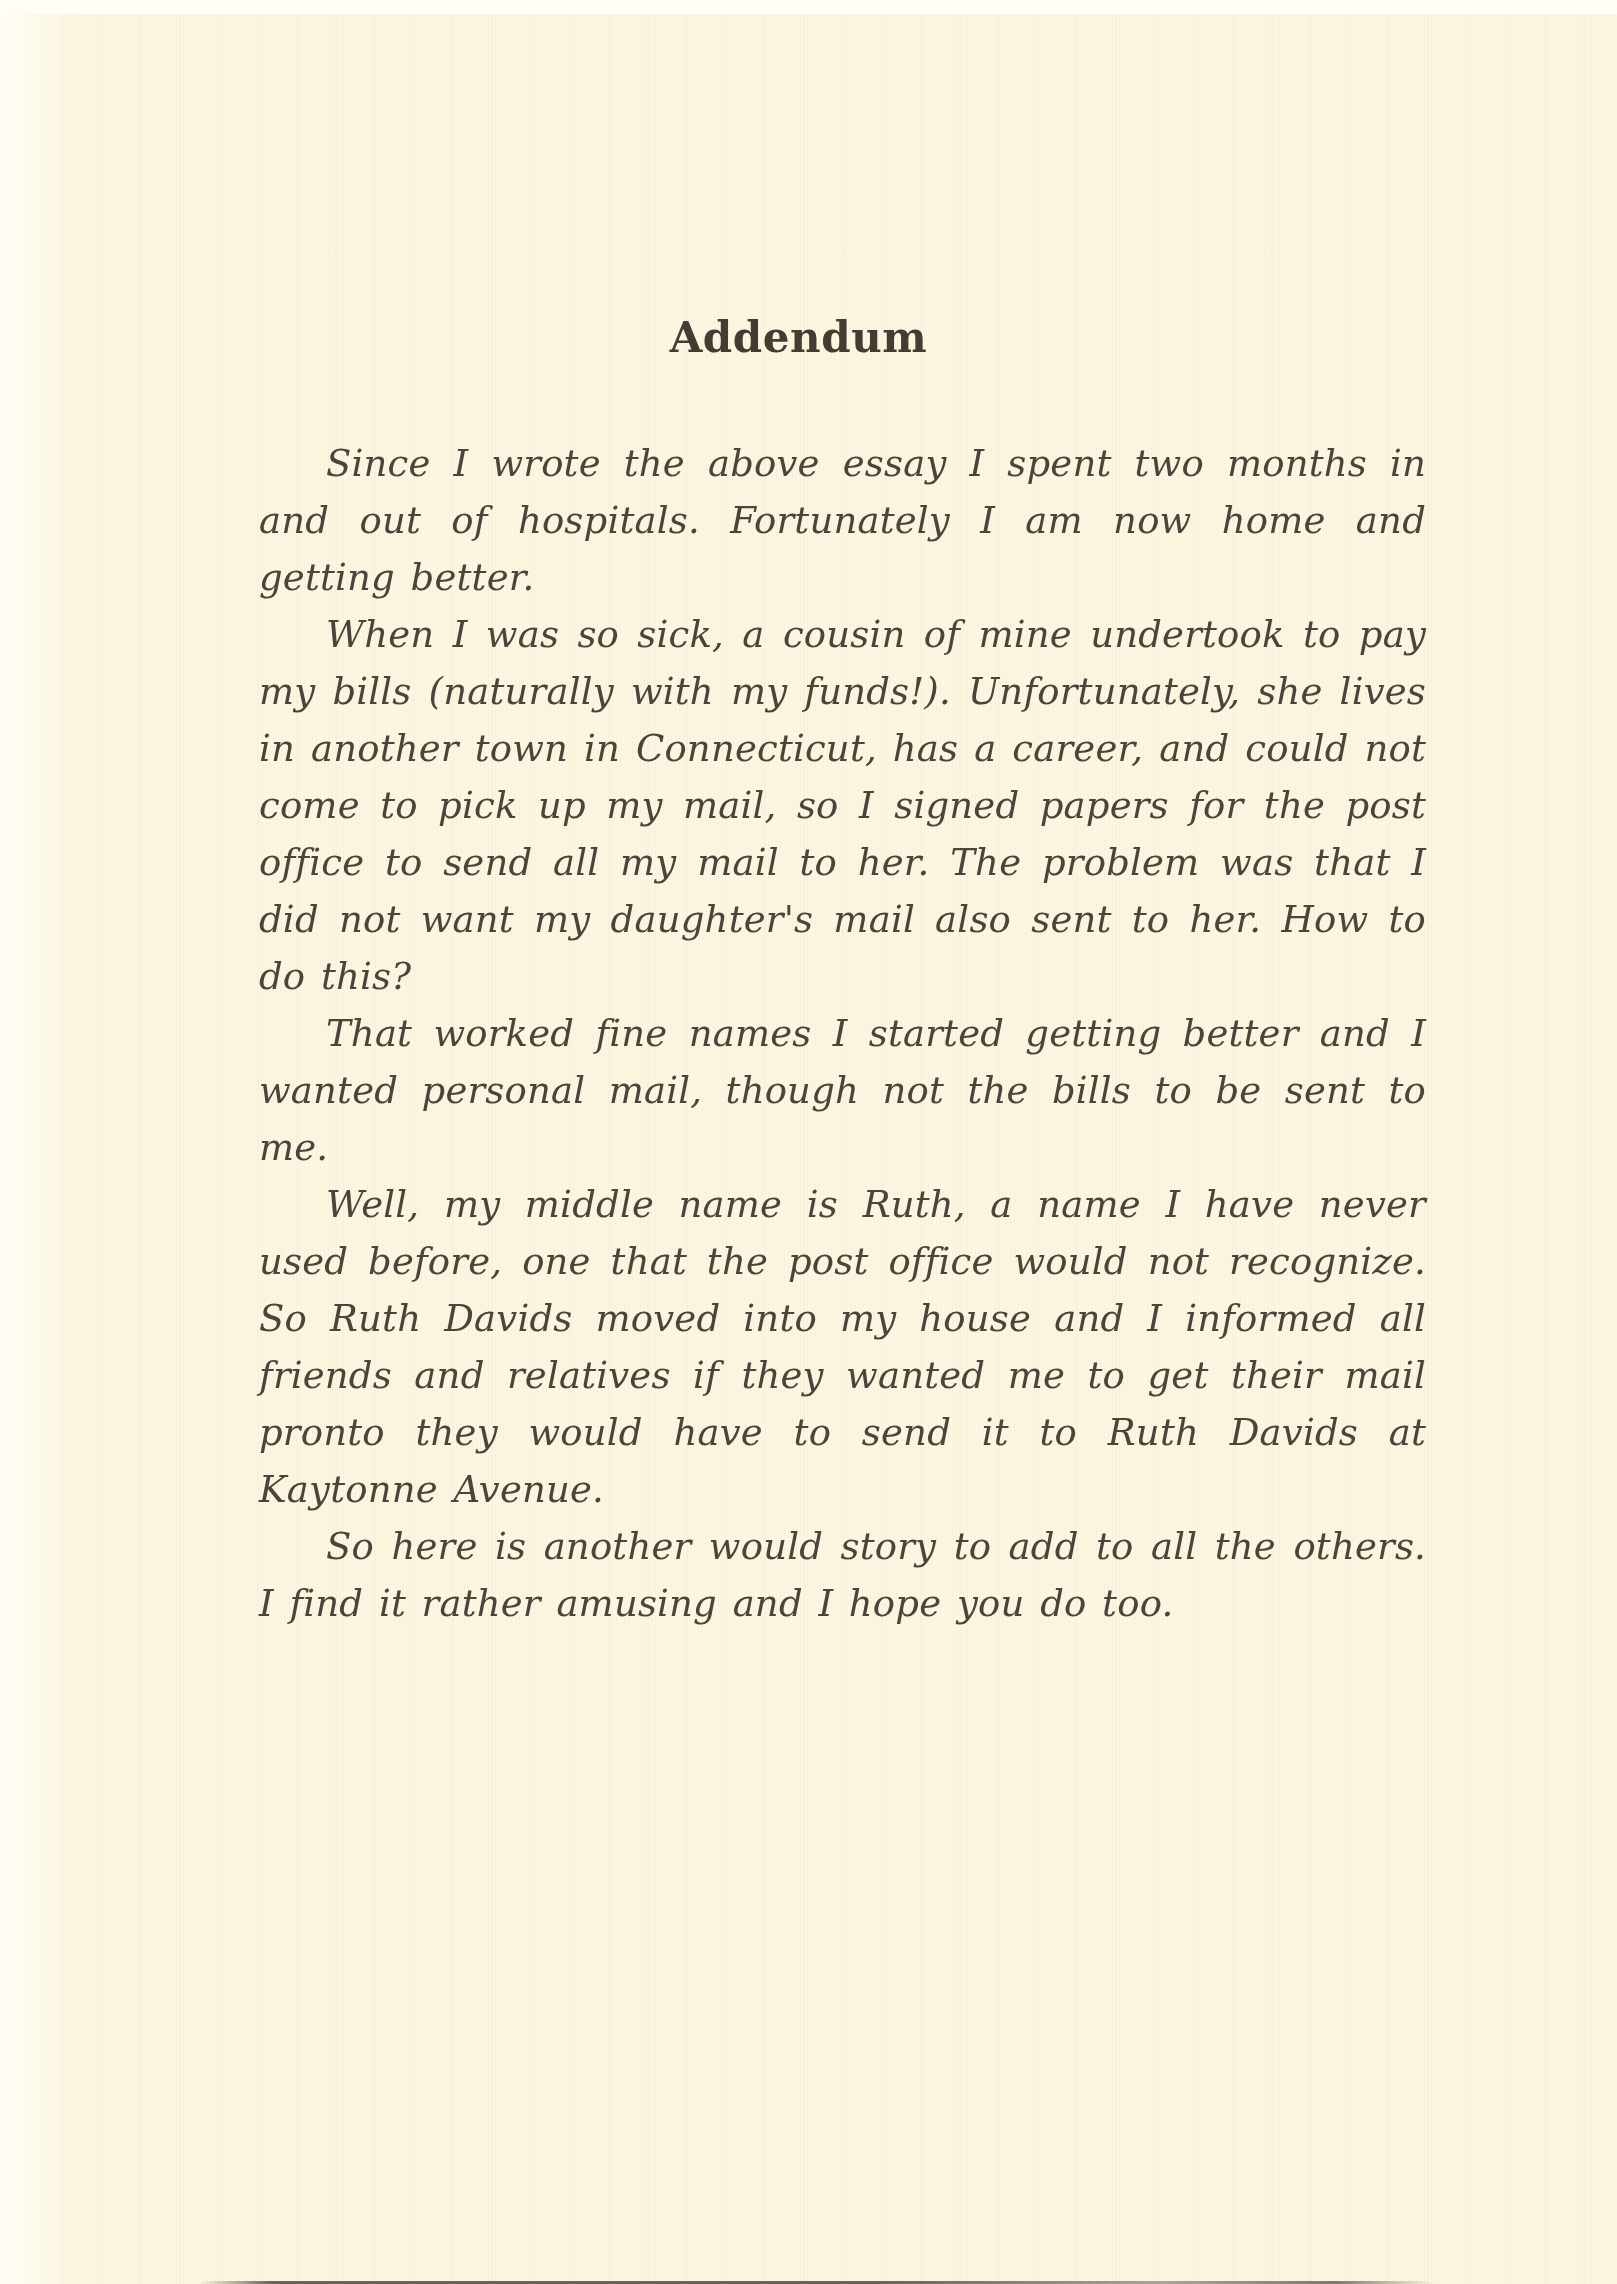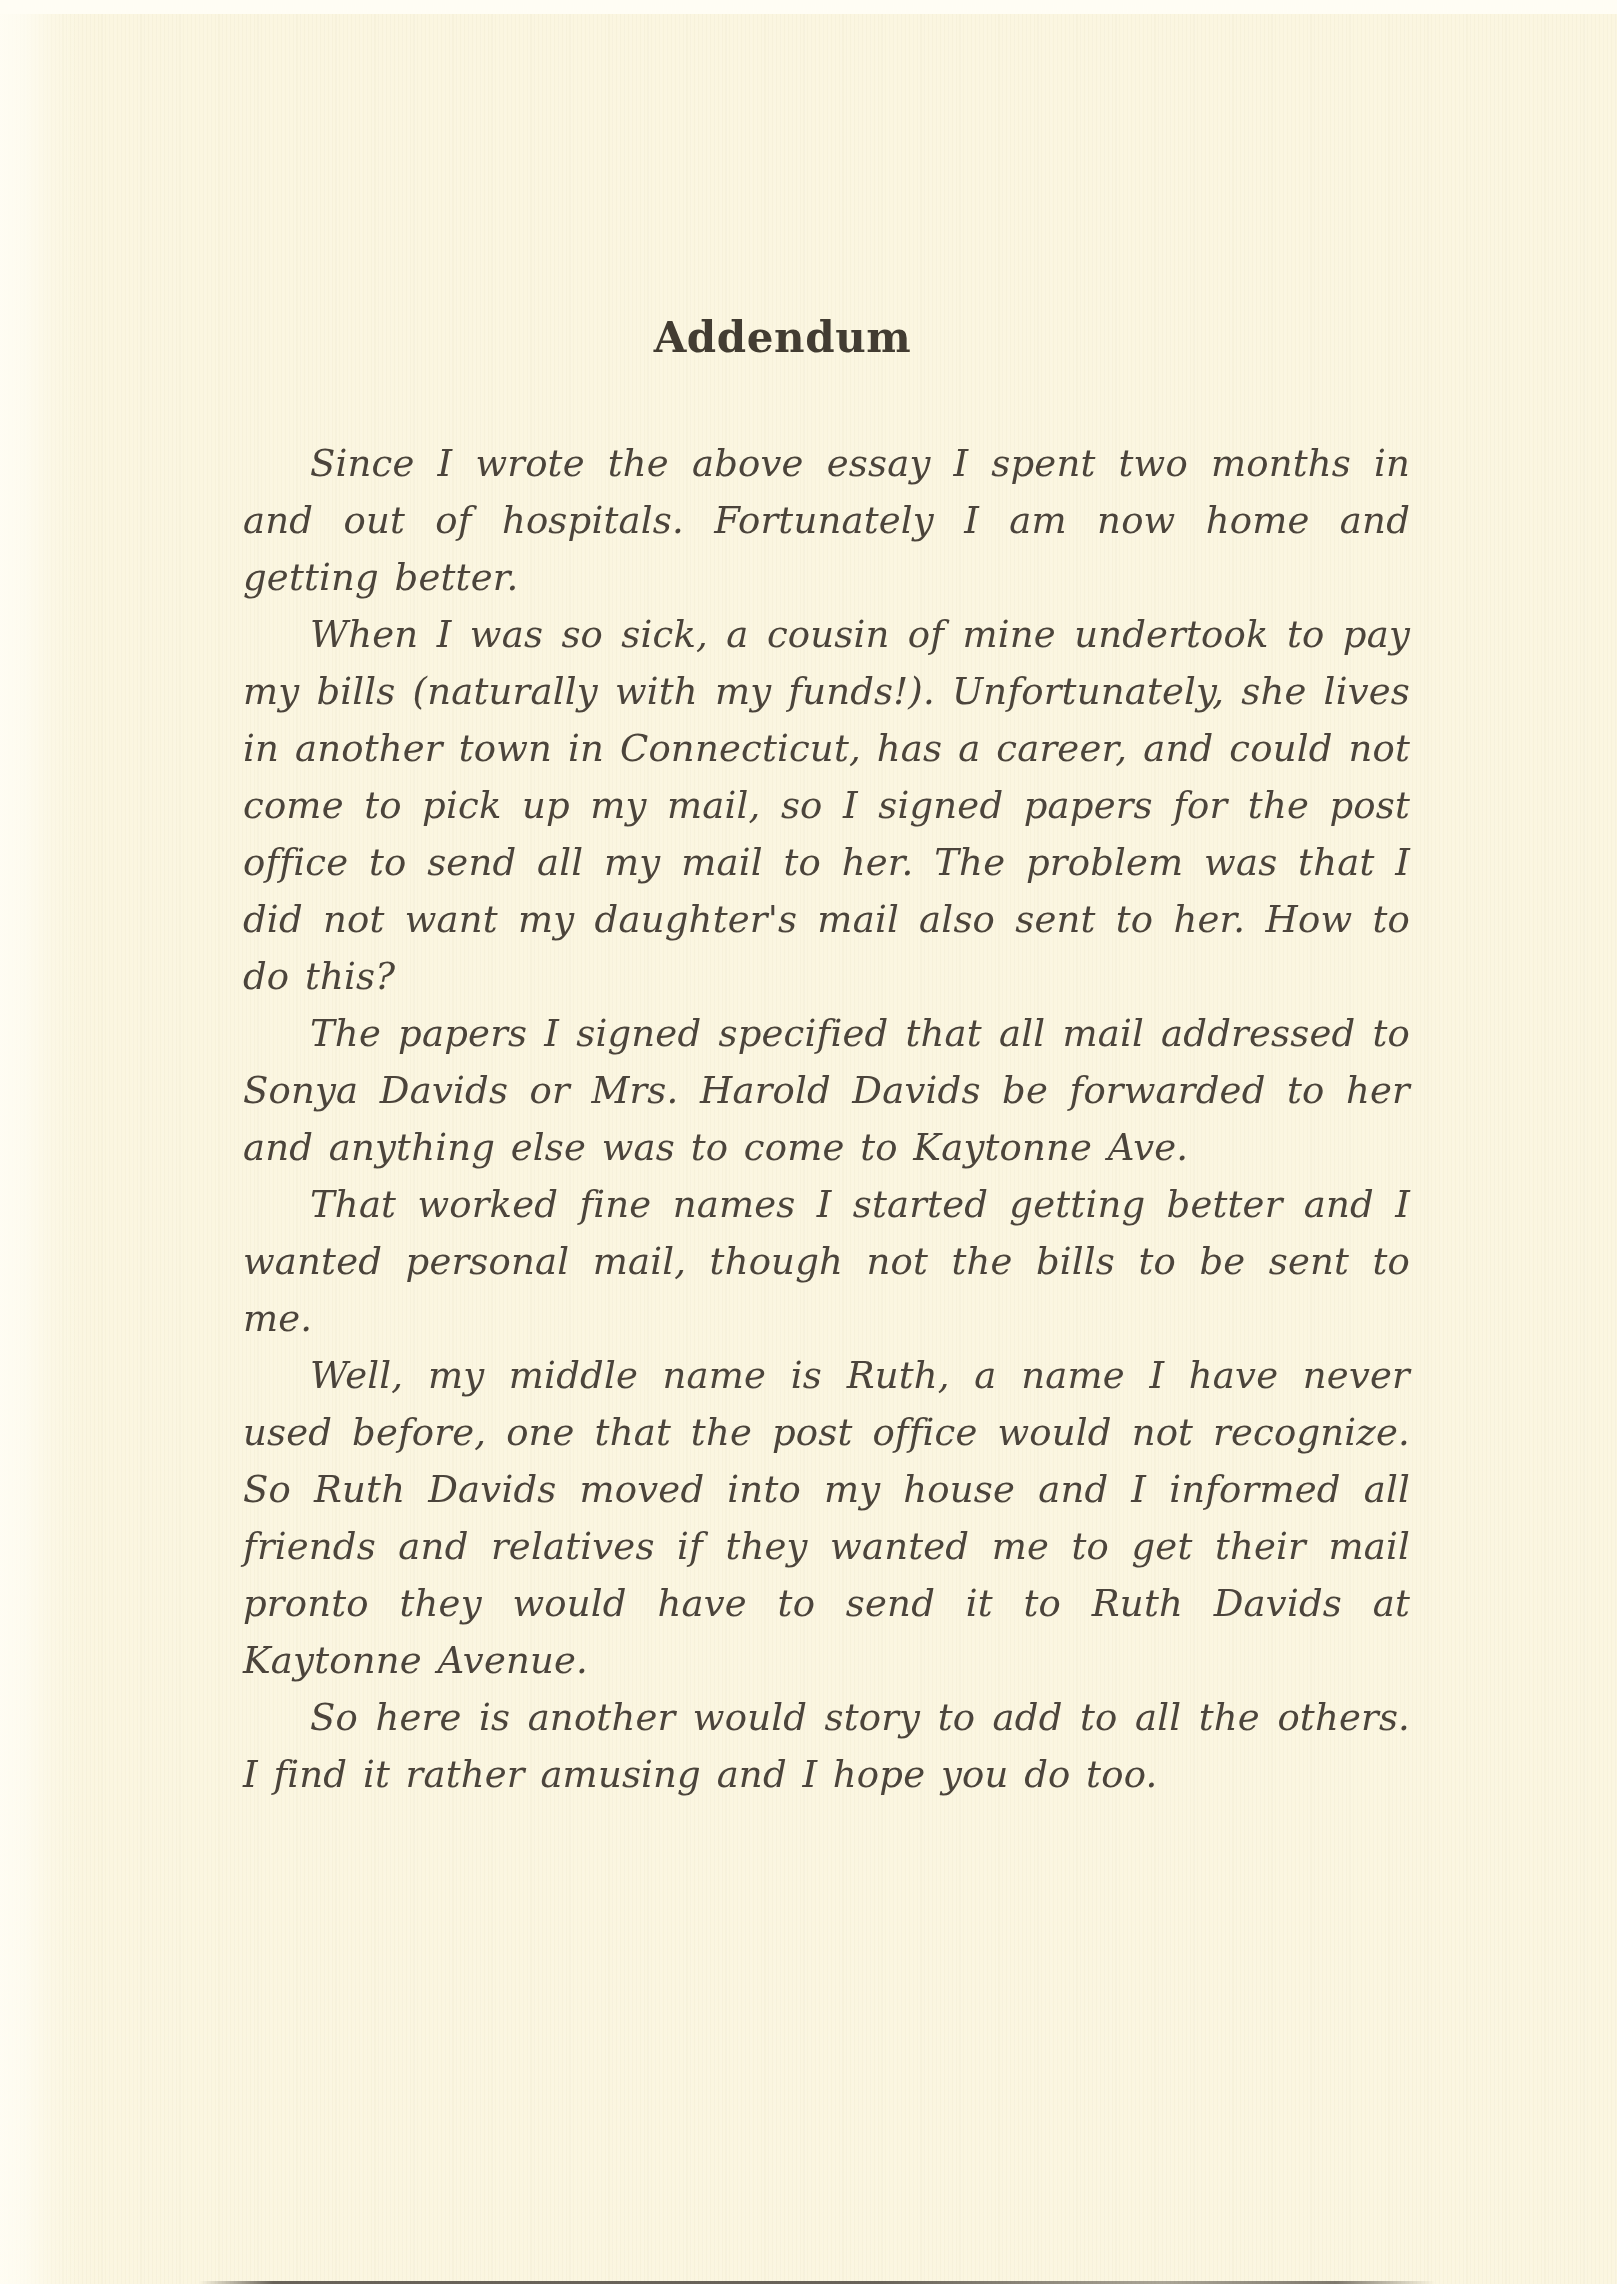--- a/index.html
+++ b/index.html
@@ -56,21 +56,21 @@
       rgba(89,83,74,0) 0%,
       var(--bottom-line, #59534a) 6%,
       var(--bottom-line, #59534a) 55%,
       rgba(89,83,74,0.55) 78%,
       rgba(89,83,74,0.85) 92%,
       rgba(89,83,74,0) 100%);
     opacity: 0.9;
   }
   .text-block {
     position: absolute;
-    left: 243px;
+    left: 259px;
     top: 317px;
     width: 1167px;
     color: var(--ink, #4b443b);
   }
   .heading {
     font-size: 42px;
     font-weight: bold;
     line-height: 1;
     letter-spacing: 0.6px;
     text-align: center;
@@ -96,21 +96,20 @@
   <div class="page"></div>
   <div class="top-edge"></div>
   <div class="deckle-edge"></div>
 
   <div class="text-block">
     <h1 class="heading">Addendum</h1>
 
     <div class="body-copy">
       <p>Since I wrote the above essay I spent two months in and out of hospitals. Fortunately I am now home and getting better.</p>
       <p>When I was so sick, a cousin of mine undertook to pay my bills (naturally with my funds!). Unfortunately, she lives in another town in Connecticut, has a career, and could not come to pick up my mail, so I signed papers for the post office to send all my mail to her. The problem was that I did not want my daughter's mail also sent to her. How to do this?</p>
-      <p>The papers I signed specified that all mail addressed to Sonya Davids or Mrs. Harold Davids be forwarded to her and anything else was to come to Kaytonne Ave.</p>
       <p>That worked fine names I started getting better and I wanted personal mail, though not the bills to be sent to me.</p>
       <p>Well, my middle name is Ruth, a name I have never used before, one that the post office would not recognize. So Ruth Davids moved into my house and I informed all friends and relatives if they wanted me to get their mail pronto they would have to send it to Ruth Davids at Kaytonne Avenue.</p>
       <p>So here is another would story to add to all the others. I find it rather amusing and I hope you do too.</p>
     </div>
   </div>
 
   <div class="bottom-line"></div>
 </div>
 
 

